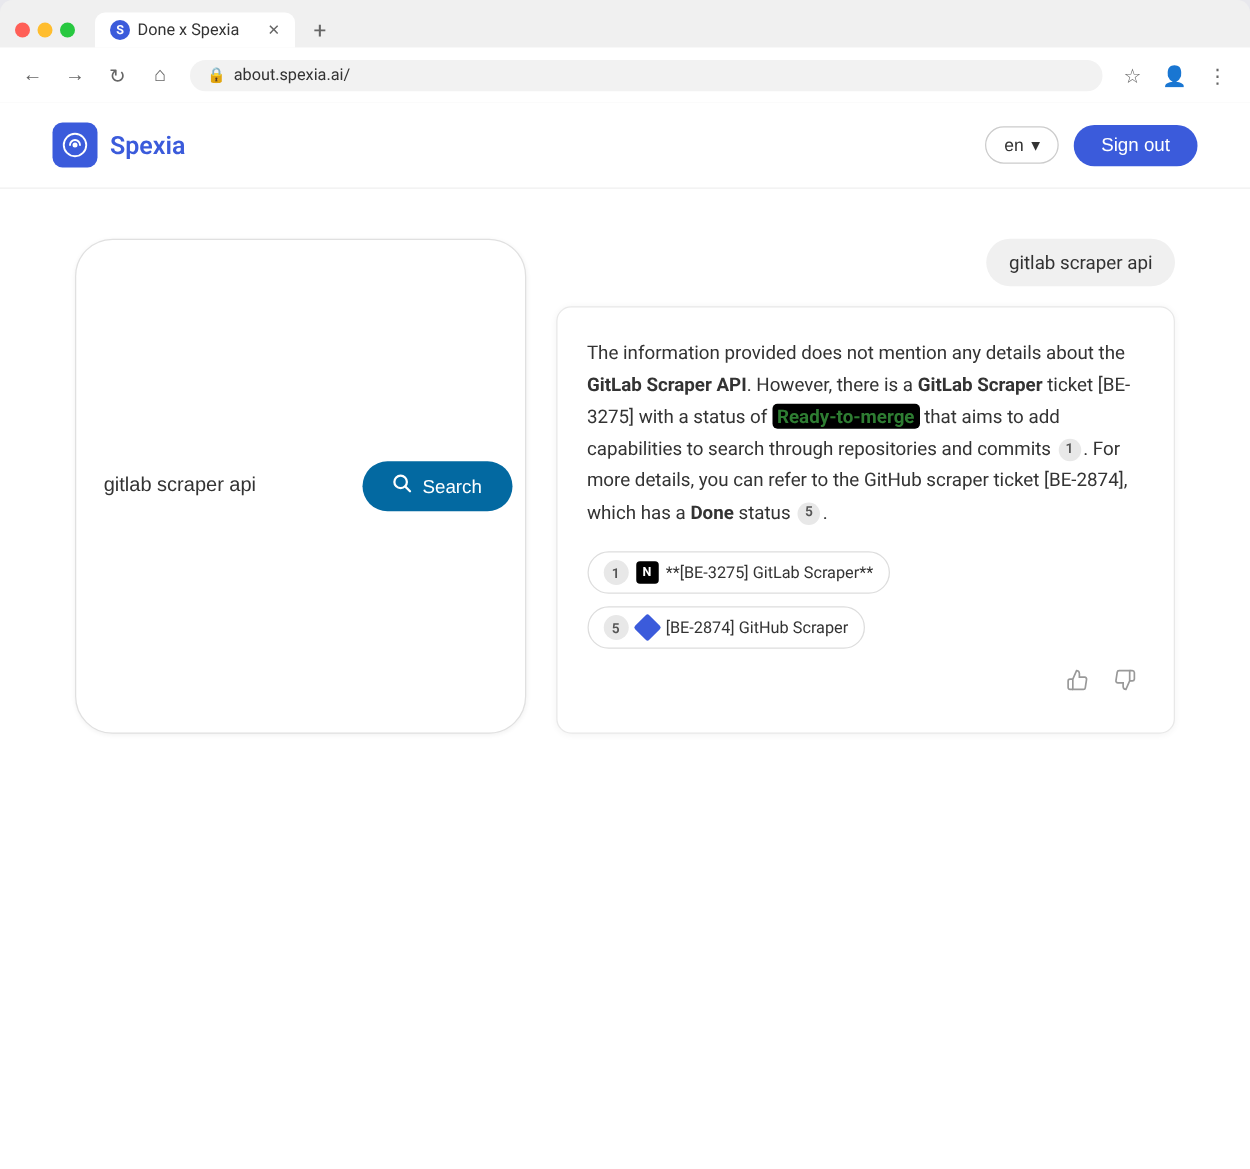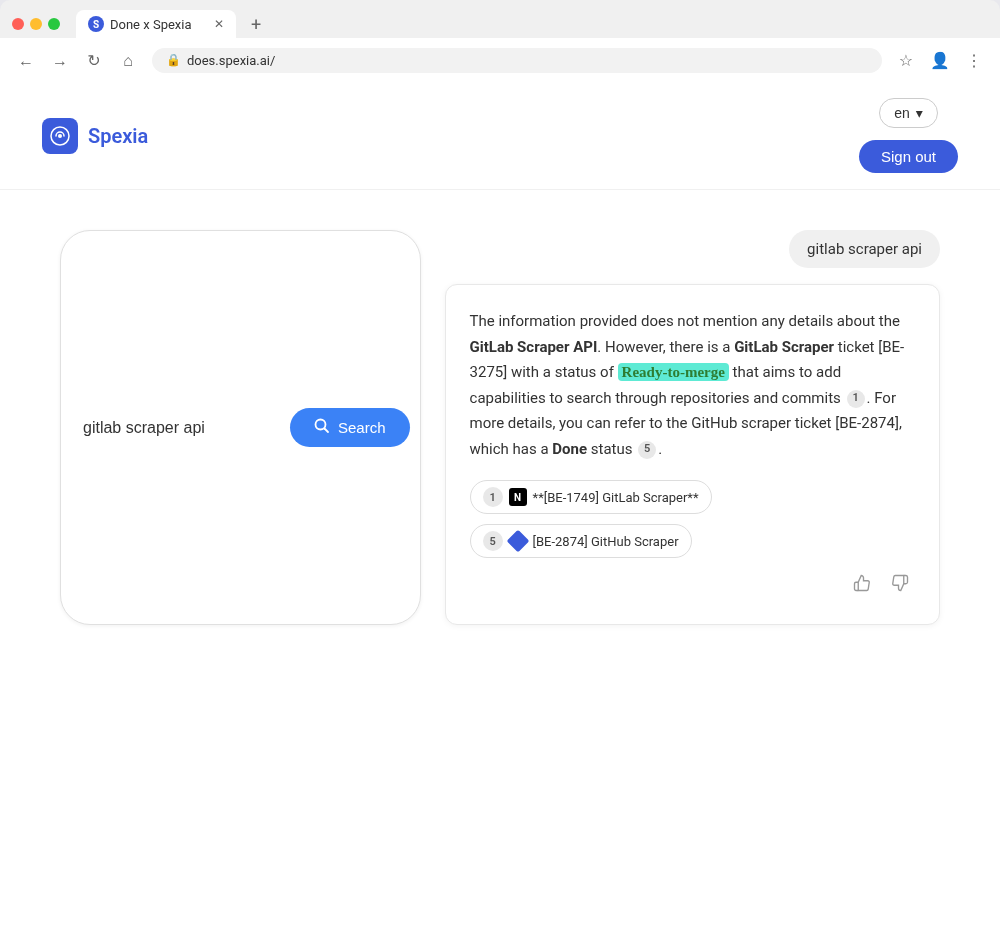--- a/index.html
+++ b/index.html
@@ -174,21 +174,20 @@
     .logo-text {
       font-size: 20px;
       font-weight: 600;
       color: #3b5bdb;
     }
 
     .header-right {
       display: flex;
       align-items: center;
       gap: 12px;
-      flex-direction: column;
     }
 
     .lang-selector {
       display: flex;
       align-items: center;
       gap: 6px;
       border: 1px solid #ccc;
       border-radius: 20px;
       padding: 6px 14px;
       font-size: 14px;
@@ -231,21 +230,21 @@
     .search-input {
       flex: 1;
       border: none;
       outline: none;
       font-size: 16px;
       color: #333;
       background: transparent;
     }
 
     .search-btn {
-      background: #3b82f6;
+      background: #0369a1;
       color: white;
       border: none;
       border-radius: 22px;
       padding: 10px 24px;
       font-size: 15px;
       font-weight: 500;
       cursor: pointer;
       display: flex;
       align-items: center;
       gap: 8px;
@@ -299,26 +298,25 @@
       background: #e8e8e8;
       border-radius: 50%;
       font-size: 11px;
       font-weight: 600;
       color: #555;
       vertical-align: middle;
       margin: 0 2px;
     }
 
     .status-badge {
-      background: #5eead4;
+      background: #000000;
       color: #2e7d32;
       font-weight: 700;
       padding: 1px 4px;
       border-radius: 4px;
-      font-family: Liberation Serif, serif;
     }
 
     .sources-row {
       display: flex;
       gap: 10px;
       margin-top: 18px;
       flex-wrap: wrap;
     }
 
     .source-chip {
@@ -431,21 +429,21 @@
 
   <div class="address-bar">
     <div class="nav-buttons">
       <div class="nav-btn">←</div>
       <div class="nav-btn">→</div>
       <div class="nav-btn">↻</div>
       <div class="nav-btn">⌂</div>
     </div>
     <div class="url-field">
       <span class="url-lock">🔒</span>
-      <span>does.spexia.ai/</span>
+      <span>about.spexia.ai/</span>
     </div>
     <div class="address-bar-right">
       <div class="nav-btn">☆</div>
       <div class="nav-btn">👤</div>
       <div class="nav-btn">⋮</div>
     </div>
   </div>
 </div>
 
 <div class="page-wrapper">
@@ -495,21 +493,21 @@
 
       <div class="assistant-message">
         <div class="assistant-text">
           <span>The information provided does not mention any details about the </span><span class="highlight-bold">GitLab Scraper API</span><span>. However, there is a </span><span class="highlight-bold">GitLab Scraper</span><span> ticket [BE-3275] with a status of </span><span class="highlight-bold status-badge">Ready-to-merge</span><span> that aims to add capabilities to search through repositories and commits </span><span class="ref-badge">1</span><span>. For more details, you can refer to the GitHub scraper ticket [BE-2874], which has a </span><span class="highlight-bold">Done</span><span> status </span><span class="ref-badge">5</span><span>.</span>
         </div>
 
         <div class="sources-row">
           <div class="source-chip">
             <div class="source-num">1</div>
             <div class="source-icon-notion">N</div>
-            <span>**[BE-1749] GitLab Scraper**</span>
+            <span>**[BE-3275] GitLab Scraper**</span>
           </div>
           <div class="source-chip">
             <div class="source-num">5</div>
             <div style="display:flex;align-items:center;justify-content:center;width:18px;height:18px;">
               <div class="source-icon-diamond"></div>
             </div>
             <span>[BE-2874] GitHub Scraper</span>
           </div>
         </div>
 

